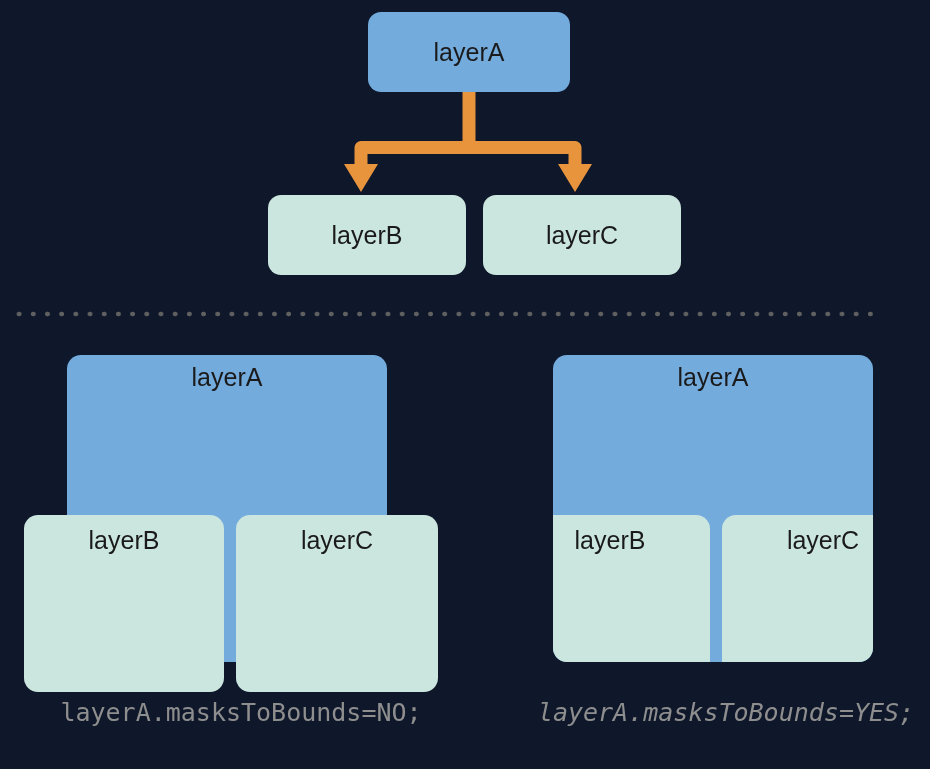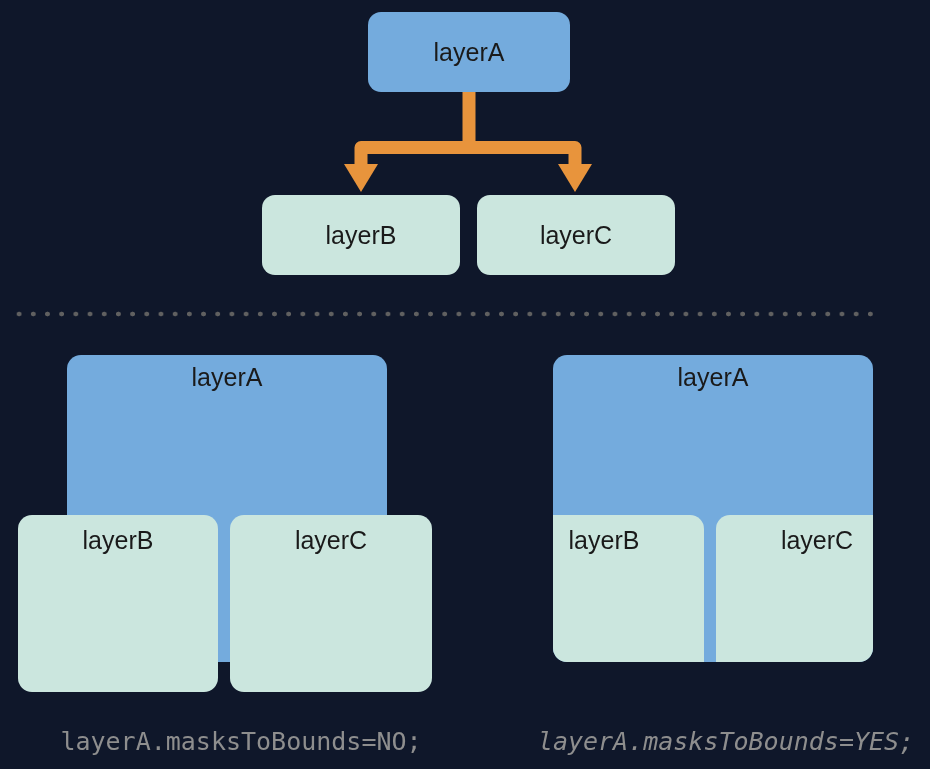--- a/index.html
+++ b/index.html
@@ -12,21 +12,21 @@
     font-family: "Liberation Sans", sans-serif;
   }
 
   
   .layer-box {
     position: absolute;
     border-radius: 14px;
     box-sizing: border-box;
   }
   .box-blue  { background: var(--parent-layer-fill, #74ABDD); }
-  .box-green { background: var(--child-layer-fill, #CBE6DE); }
+  .box-green { background: var(--child-layer-fill, #CBE6DE); margin-left: 6px; }
 
   .layer-label {
     font-family: "Liberation Sans", sans-serif;
     font-size: 25px;
     color: var(--label-text, #1A1A1A);
     text-align: center;
     white-space: nowrap;
   }
 
   
@@ -71,21 +71,21 @@
   
   .clip-container {
     position: absolute;
     overflow: hidden;
     border-radius: 14px;
   }
   .clip-container .layer-box { position: absolute; }
 
   .code-caption {
     position: absolute;
-    top: 728px;
+    top: 699px;
     transform: translateX(-50%);
     font-family: "DejaVu Sans Mono", monospace;
     font-size: 25px;
     line-height: 28px;
     color: var(--caption-text, #8E8E8E);
     white-space: nowrap;
   }
   .caption-no  { left: 241px; }
   .caption-yes { left: 726px; font-style: italic; }
 </style>

